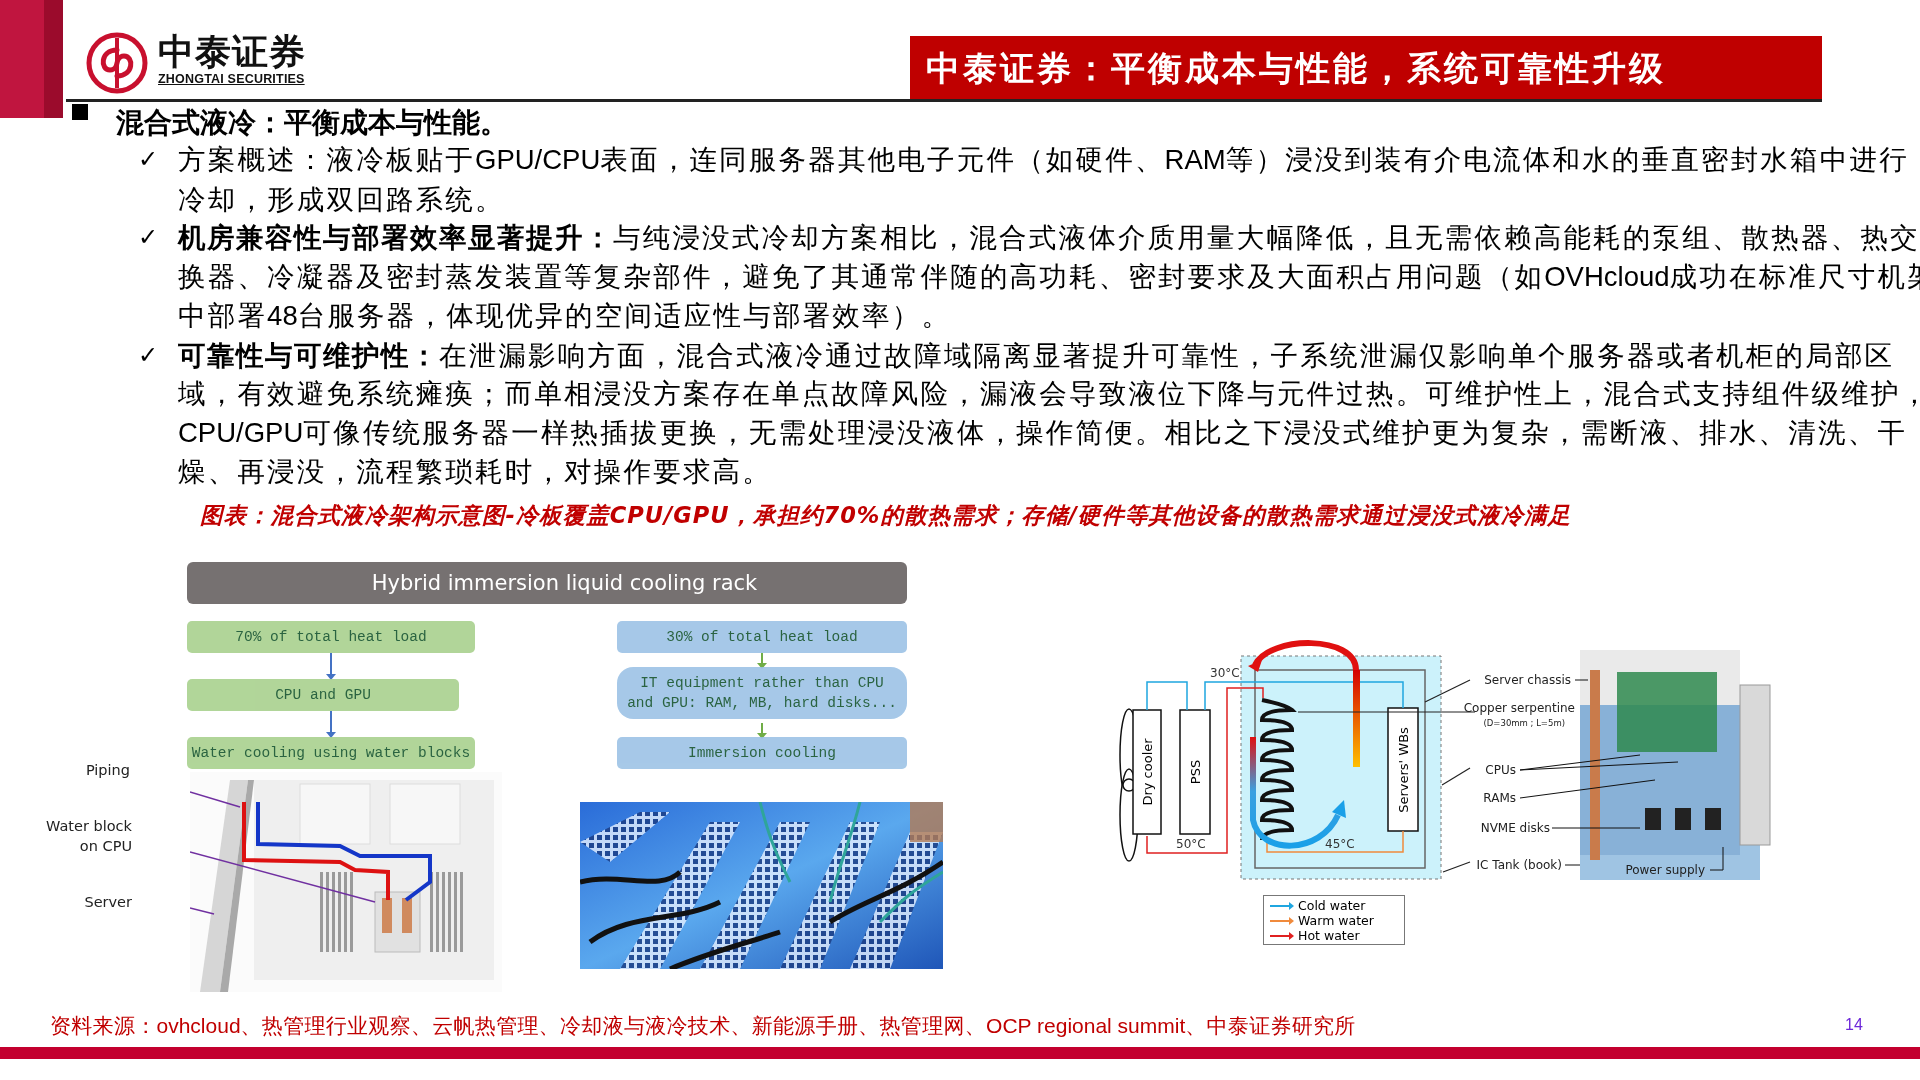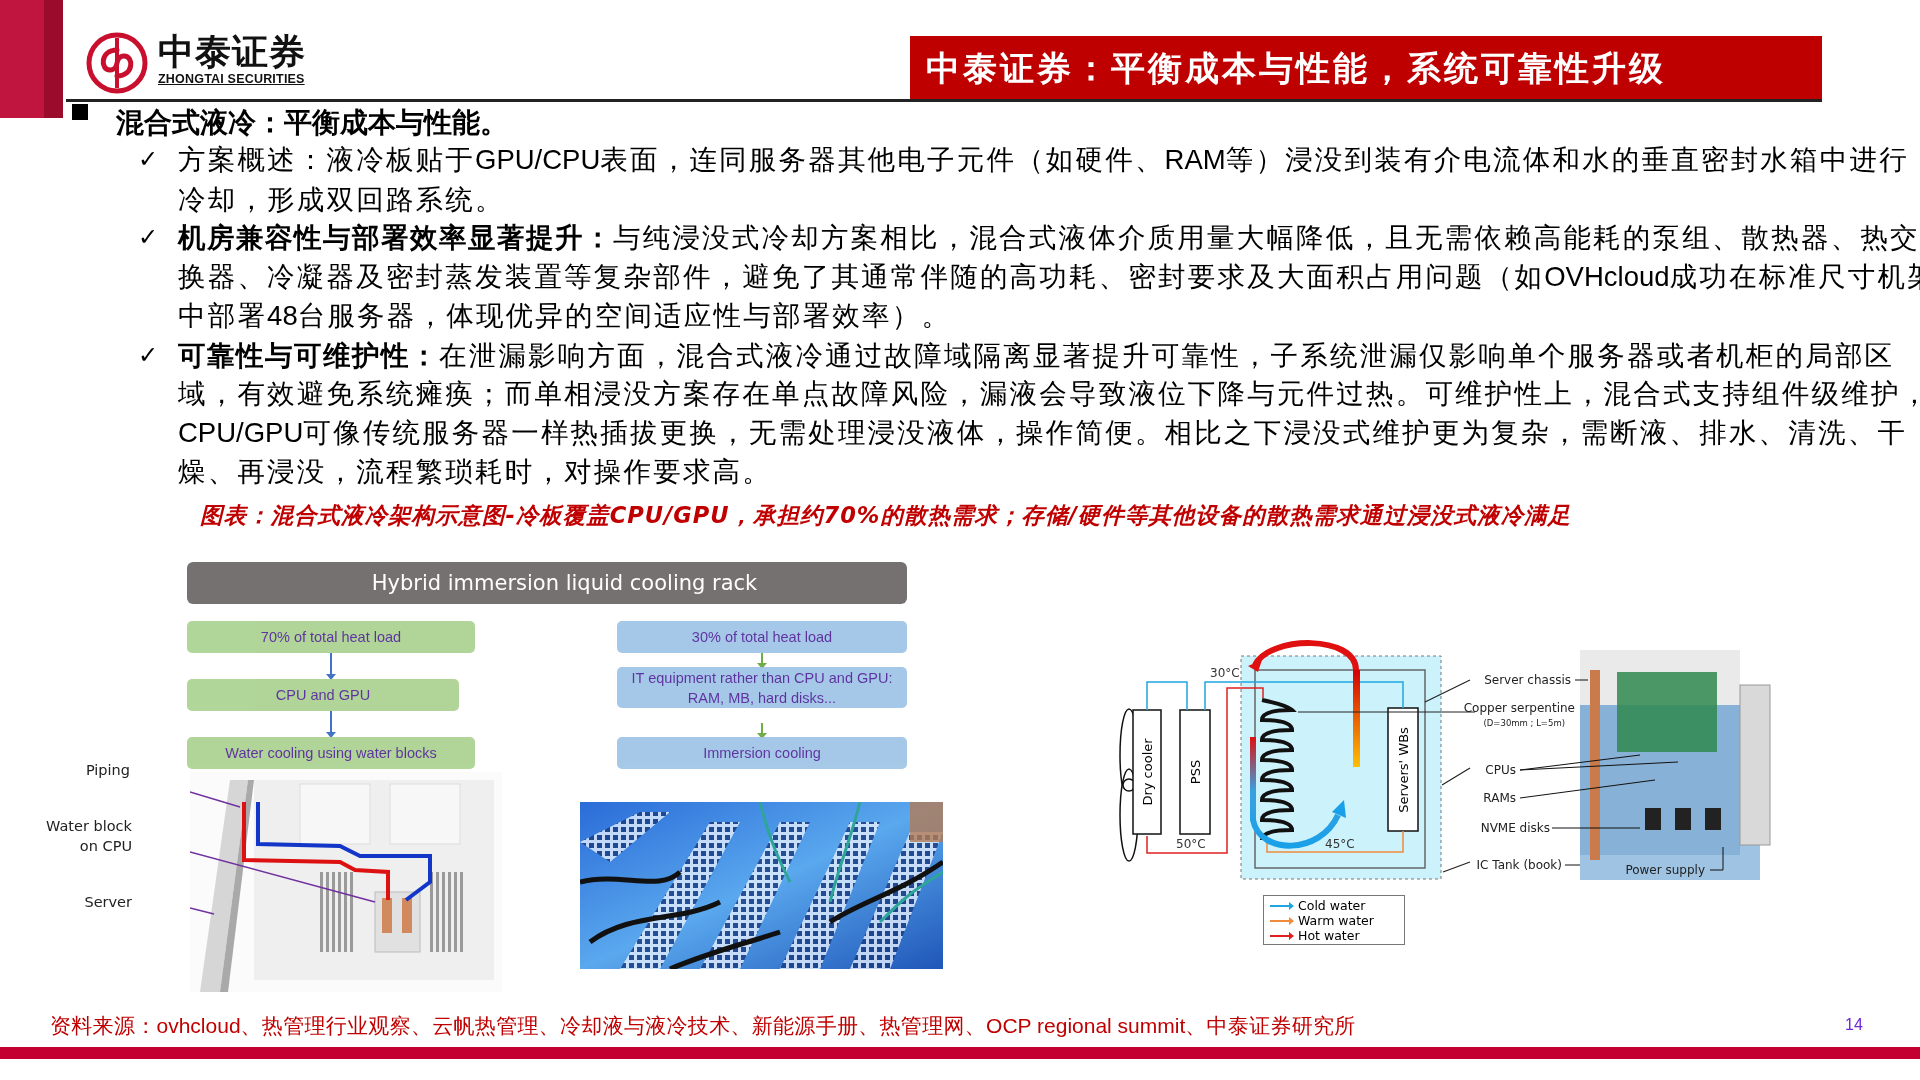--- a/index.html
+++ b/index.html
@@ -23,21 +23,21 @@
   .lvl1 .sq { width: 16px; height: 16px; background: #000; margin-right: 28px; margin-left: 4px; }
   .item { position: relative; margin-left: 110px; width: 1760px; font-size: 27.5px; line-height: 38.5px; letter-spacing: 2.2px; }
   .item .check { position: absolute; left: -40px; top: 0; font-family: "DejaVu Sans", sans-serif; font-size: 24px; }
   .item b { font-weight: bold; letter-spacing: 1.5px; }
   .latin { font-family: "Liberation Sans", sans-serif; letter-spacing: 0; }
 
   .caption { position: absolute; left: 200px; top: 500px; color: #c00000; font-style: italic; font-weight: bold; font-size: 22.5px; letter-spacing: 1px; font-family: "DejaVu Sans", sans-serif; }
 
   
   .fig-title { position: absolute; left: 187px; top: 562px; width: 720px; height: 42px; background: #767171; border-radius: 6px; color: #fff; font-family: "DejaVu Sans", sans-serif; font-size: 21px; line-height: 42px; text-align: center; padding-left: 35px; }
-  .g-box, .b-box { position: absolute; border-radius: 5px; font-family: Liberation Sans, sans-serif; font-size: 14.5px; color: #4c1d95; display: flex; align-items: center; justify-content: center; text-align: center; line-height: 20px; }
+  .g-box, .b-box { position: absolute; border-radius: 5px; font-family: Liberation Mono, monospace; font-size: 14.5px; color: #14532d; display: flex; align-items: center; justify-content: center; text-align: center; line-height: 20px; }
   .g-box { background: #a9d18e; opacity: 0.9; }
   .b-box { background: #9dc3e6; opacity: 0.9; }
   .vline { position: absolute; width: 2px; }
   .vline::after { content: ""; position: absolute; left: -4px; bottom: -2px; border-left: 5px solid transparent; border-right: 5px solid transparent; border-top: 6px solid; border-top-color: inherit; }
 
   .server-photo { position: absolute; left: 190px; top: 772px; width: 312px; height: 220px; }
   .lbl { position: absolute; font-family: "DejaVu Sans", sans-serif; font-size: 14.5px; color: #222; text-align: right; line-height: 20px; }
 
   .immersion-photo { position: absolute; left: 580px; top: 802px; width: 363px; height: 167px; }
 
@@ -101,21 +101,21 @@
 <div class="fig-title">Hybrid immersion liquid cooling rack</div>
 
 <div class="g-box" style="left:187px;top:621px;width:288px;height:32px;">70% of total heat load</div>
 <div class="vline" style="left:330px;top:653px;height:25px;background:#4472c4;border-top-color:#4472c4;"></div>
 <div class="g-box" style="left:187px;top:679px;width:272px;height:32px;">CPU and GPU</div>
 <div class="vline" style="left:330px;top:711px;height:25px;background:#4472c4;border-top-color:#4472c4;"></div>
 <div class="g-box" style="left:187px;top:737px;width:288px;height:32px;">Water cooling using water blocks</div>
 
 <div class="b-box" style="left:617px;top:621px;width:290px;height:32px;">30% of total heat load</div>
 <div class="vline" style="left:761px;top:653px;height:14px;background:#70ad47;border-top-color:#70ad47;"></div>
-<div class="b-box" style="left:617px;top:667px;width:290px;height:41px;padding:0 10px;">IT equipment rather than CPU and GPU: RAM, MB, hard disks...</div>
+<div class="b-box" style="left:617px;top:667px;width:290px;height:52px;padding:0 10px;border-radius:16px;">IT equipment rather than CPU and GPU: RAM, MB, hard disks...</div>
 <div class="vline" style="left:761px;top:723px;height:14px;background:#70ad47;border-top-color:#70ad47;"></div>
 <div class="b-box" style="left:617px;top:737px;width:290px;height:32px;">Immersion cooling</div>
 
 <svg class="server-photo" viewBox="0 0 312 220">
   <rect x="0" y="0" width="312" height="220" fill="#fbfbfb"></rect>
   <polygon points="10,220 40,8 58,8 30,220" fill="#d6d6d6"></polygon>
   <polygon points="30,220 58,8 64,8 38,220" fill="#a9a9a9"></polygon>
   <rect x="64" y="8" width="240" height="200" fill="#efefef"></rect>
   <rect x="110" y="12" width="70" height="60" fill="#f7f7f7" stroke="#ddd"></rect>
   <rect x="200" y="12" width="70" height="60" fill="#f7f7f7" stroke="#ddd"></rect>

